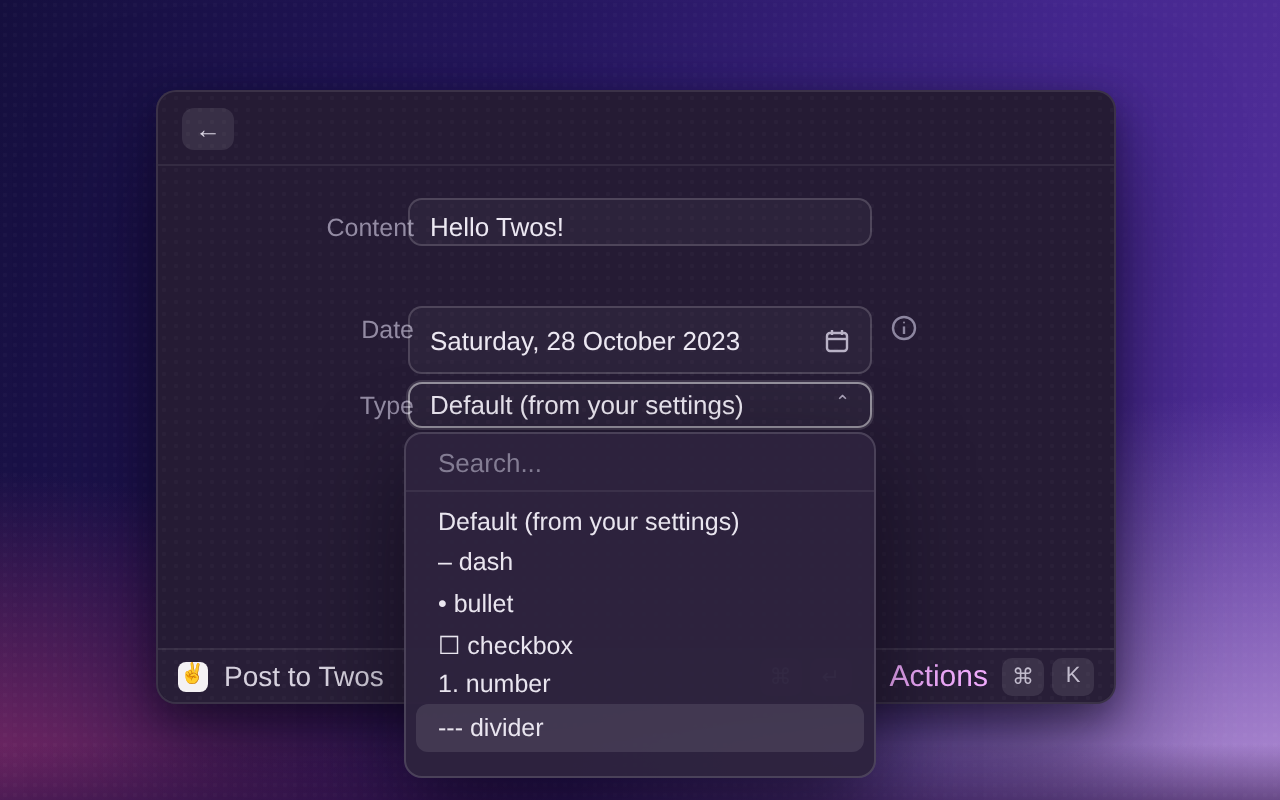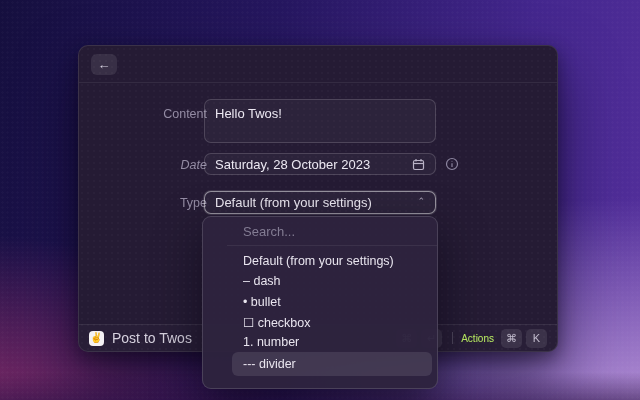--- a/index.html
+++ b/index.html
@@ -43,31 +43,31 @@
     justify-content:center; cursor:pointer; border:none;
   }
 
   .win-body { position:absolute; left:0; top:37px; right:0; bottom:27px; }
 
   .form-label {
     position:absolute; left:16px; width:112px; text-align:right;
     color:#938b a3; color:#938ba3; font-size:12.5px;
   }
   .lbl-content { top:24px; }
-  .lbl-date    { top:75px;font-style:italic; }
+  .lbl-date    { top:75px; }
   .lbl-type    { top:113px; }
 
   .field {
     position:absolute; left:125px; width:232px;
     background:rgba(255,255,255,0.035);
     border:1px solid rgba(255,255,255,0.16); border-radius:7px;
     color:#ece8f2; font-size:13px; display:flex; align-items:center; padding:0 10px;
   }
-  .field-content { top:16px; height:44px; align-items:flex-start; padding-top:6px; }
-  .field-date    { top:70px; height:22px; }
+  .field-content { top:16px; height:24px; align-items:flex-start; padding-top:6px; }
+  .field-date    { top:70px; height:34px; }
   .field-type    { top:108px; height:23px; border-color:rgba(255,255,255,0.50);
                    box-shadow:0 0 0 1px rgba(255,255,255,0.12); }
   .field-grow { flex:1; white-space:nowrap; overflow:hidden; }
 
   .cal-icon { margin-left:auto; display:flex; }
   .chev { margin-left:auto; color:#aaa2b8; font-size:9px; line-height:1; transform:translateY(-1px); }
   .info-circle { position:absolute; left:366px; top:74px; display:flex; }
 
   
   .action-bar {
@@ -83,29 +83,29 @@
   }
   .app-name { margin-left:8px; color:#d6d1de; font-size:14px; }
   .bar-spacer { flex:1; }
   .key {
     min-width:21px; height:19px; padding:0 4px; margin-left:4px;
     background:rgba(255,255,255,0.09); border-radius:5px;
     color:#c2bccd; font-size:11px; display:flex; align-items:center; justify-content:center;
     cursor:pointer;
   }
   .kb-sep { width:1px; height:12px; background:rgba(255,255,255,0.18); margin:0 8px 0 10px; }
-  .actions-label { color:#bef264; font-size:10px; margin-right:3px; cursor:pointer; }
+  .actions-label { color:#f0abfc; font-size:15px; margin-right:3px; cursor:pointer; }
 
   
   .dropdown {
     position:absolute; left:202px; top:216px; width:236px; height:173px;
     background:rgba(45,35,62,0.97);
     border:1px solid rgba(255,255,255,0.14); border-radius:9px;
     box-shadow:0 18px 45px rgba(5,2,15,0.55);
-    overflow:hidden; z-index:5;padding-left:24px;
+    overflow:hidden; z-index:5;
   }
   .dd-search {
     height:29px; display:flex; align-items:center; padding:0 16px;
     border-bottom:1px solid rgba(255,255,255,0.07);
   }
   .dd-search input {
     background:transparent; border:none; outline:none; width:100%;
     color:#ece8f2; font-size:13px; font-family:inherit;
   }
   .dd-search input::placeholder { color:#837c93; }

